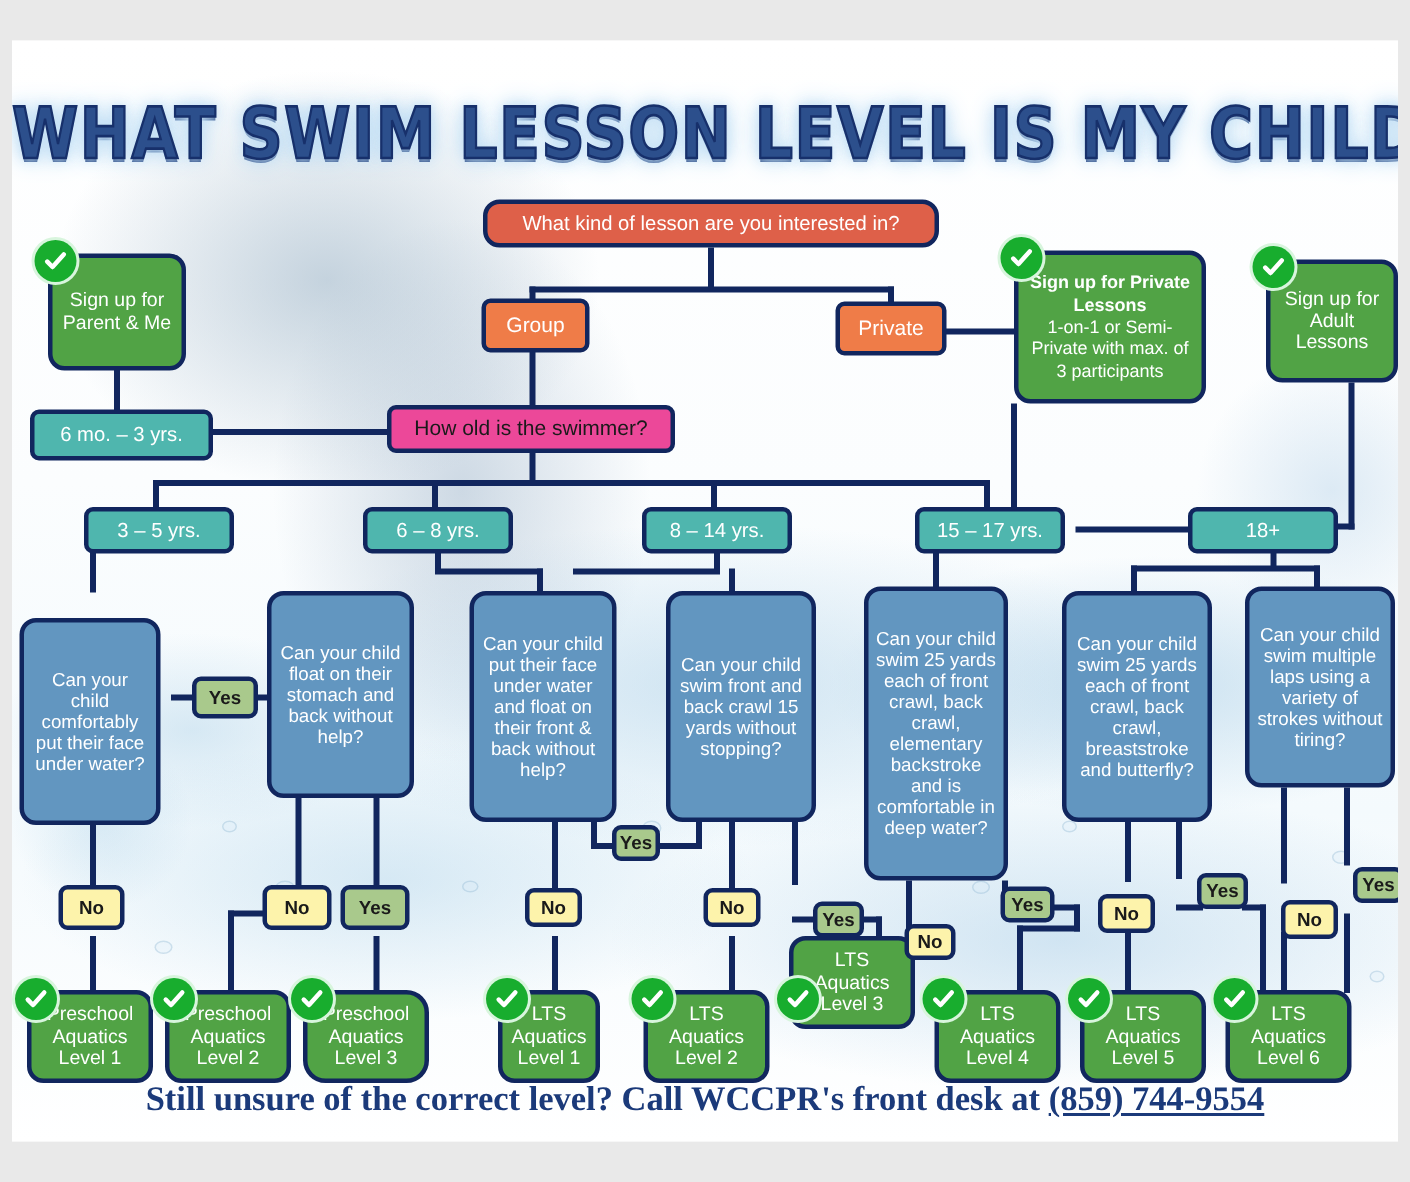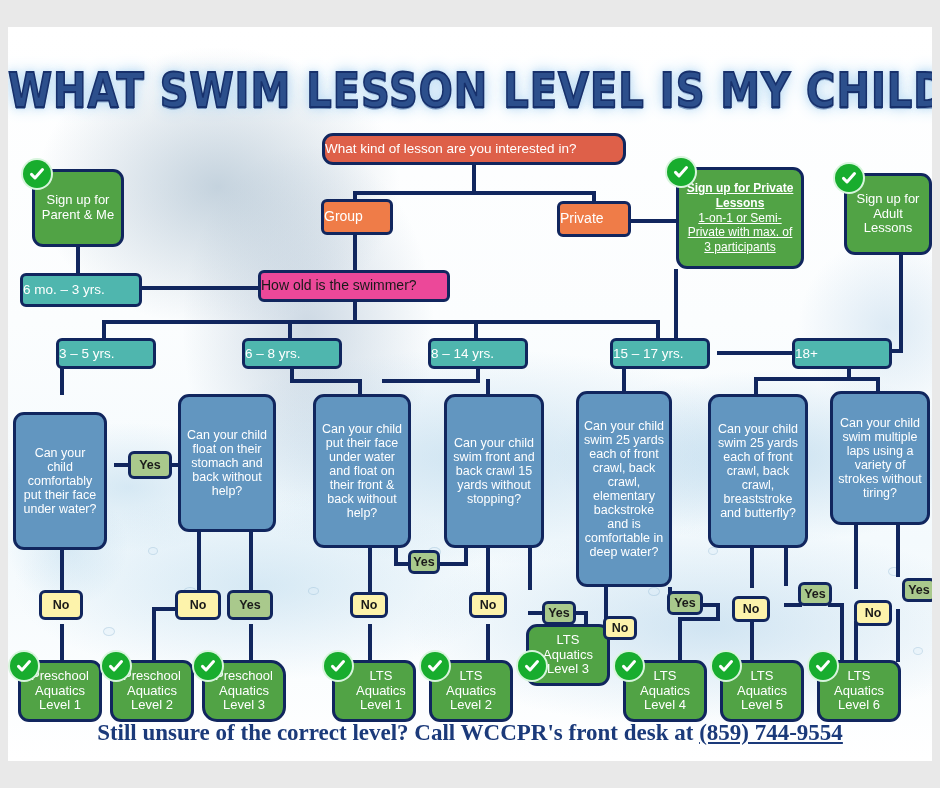--- a/index.html
+++ b/index.html
@@ -61,21 +61,21 @@
   }
   #footer .phone { text-decoration:underline; }
 
   
   .ln { position:absolute; background:#11265e; z-index:1; }
 
   
   .node {
     position:absolute; z-index:3;
     border:3px solid #11265e;
-    display:flex; align-items:center; 
+    display:flex; align-items:center; justify-content:center;
     text-align:center; line-height:1.12;
     color:#ffffff;
   }
   .rounded { border-radius:11px; }
   .soft    { border-radius:6px; }
 
   .n-red    { background:#de6049; font-size:13.5px; }
   .n-orange { background:#ef7c48; font-size:14px; }
   .n-yellow { background:#ec4899; color:#1a1a1a; font-size:14px; }
   .n-teal   { background:#4fb6ae; font-size:13.5px; }
@@ -235,21 +235,21 @@
 
     <div class="node rounded n-green" style="left:24px; top:142px; width:92px; height:78px; padding:4px 6px;">
       <span>Sign up for Parent &amp; Me</span>
     </div>
     <div class="check" style="left:15px; top:133px;">
       <svg width="18" height="18" viewBox="0 0 18 18">
           <path d="M3.5 9.4 L7 13 L14.5 4.6" stroke="#ffffff" stroke-width="3" fill="none" stroke-linecap="round" stroke-linejoin="round"></path>
         </svg>
     </div>
 
-    <div class="node rounded n-green-b" style="left:668px; top:140px; width:128px; height:102px; padding:5px 6px; flex-direction:column; justify-content:center; line-height:1.22;text-decoration:underline;">
+    <div class="node rounded n-green-b" style="left:668px; top:140px; width:128px; height:102px; padding:5px 6px; flex-direction:column; justify-content:center; line-height:1.22;">
       <span class="bold">Sign up for Private Lessons</span>
       <span>1-on-1 or Semi-Private with max. of 3 participants</span>
     </div>
     <div class="check" style="left:659px; top:131px;">
       <svg width="18" height="18" viewBox="0 0 18 18">
           <path d="M3.5 9.4 L7 13 L14.5 4.6" stroke="#ffffff" stroke-width="3" fill="none" stroke-linecap="round" stroke-linejoin="round"></path>
         </svg>
     </div>
 
     <div class="node rounded n-green" style="left:836px; top:146px; width:88px; height:82px; padding:4px 6px;">
@@ -382,21 +382,21 @@
 
     <div class="node rounded n-green" style="left:194px; top:633px; width:84px; height:62px; padding:3px;border-radius:15px;">
       <span>Preschool Aquatics Level 3</span>
       </div>
     <div class="check" style="left:186px; top:625px;">
       <svg width="18" height="18" viewBox="0 0 18 18">
           <path d="M3.5 9.4 L7 13 L14.5 4.6" stroke="#ffffff" stroke-width="3" fill="none" stroke-linecap="round" stroke-linejoin="round"></path>
         </svg>
       </div>
 
-    <div class="node rounded n-green" style="left:324px; top:633px; width:84px; height:62px; padding:21px;">
+    <div class="node rounded n-green" style="left:324px; top:633px; width:68px; height:62px; padding:21px;">
       <span>LTS Aquatics Level 1</span>
       </div>
     <div class="check" style="left:316px; top:625px;">
       <svg width="18" height="18" viewBox="0 0 18 18">
           <path d="M3.5 9.4 L7 13 L14.5 4.6" stroke="#ffffff" stroke-width="3" fill="none" stroke-linecap="round" stroke-linejoin="round"></path>
         </svg>
       </div>
 
     <div class="node rounded n-green" style="left:421px; top:633px; width:84px; height:62px; padding:3px;">
       <span>LTS Aquatics Level 2</span>

